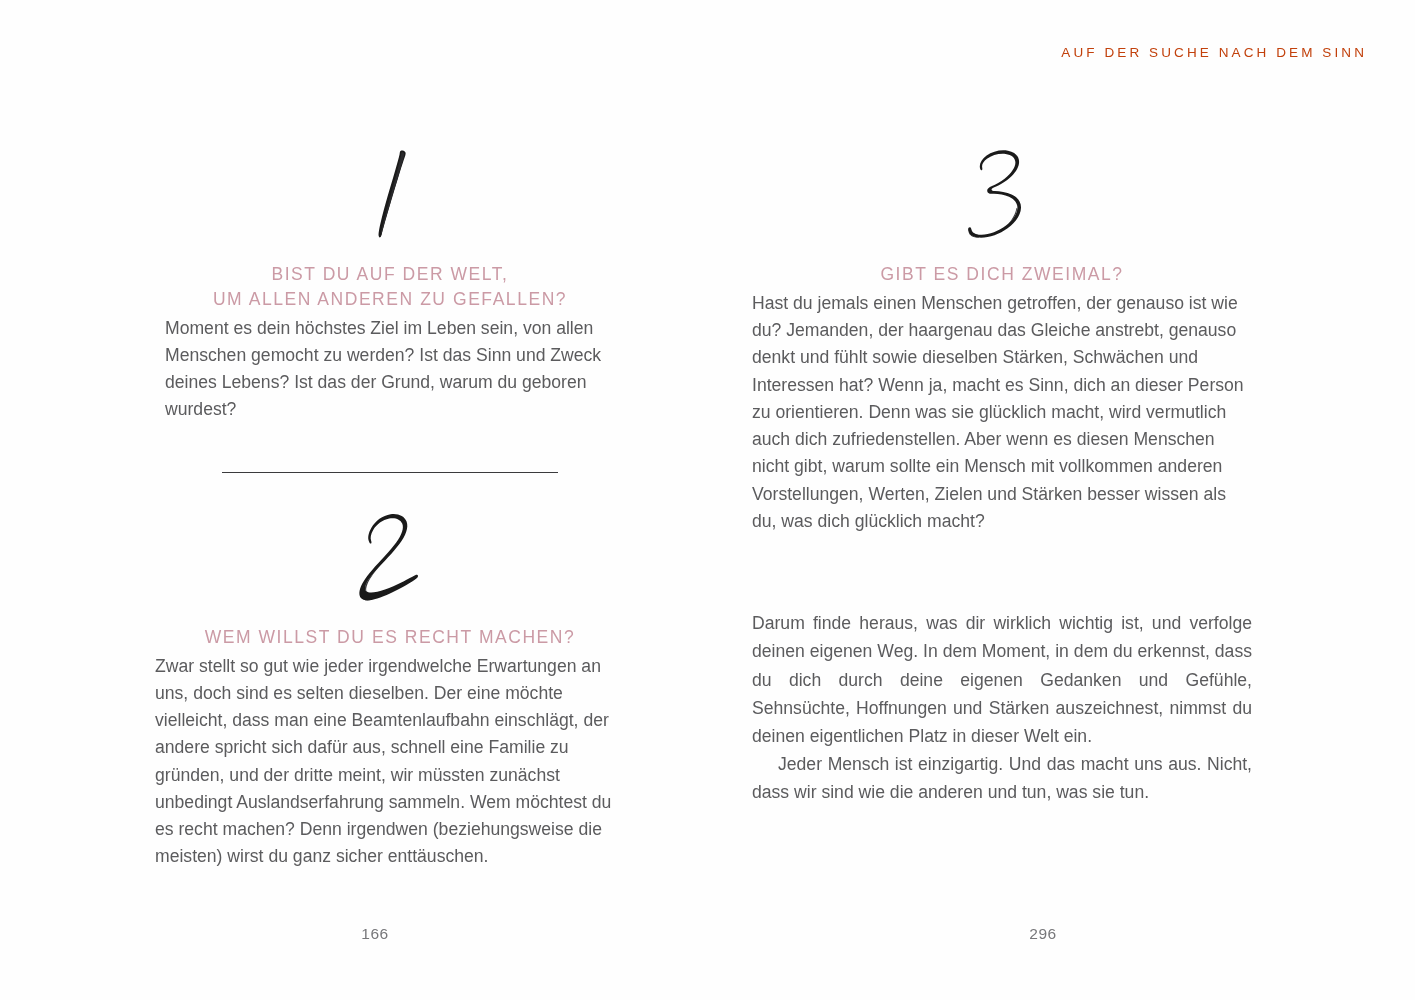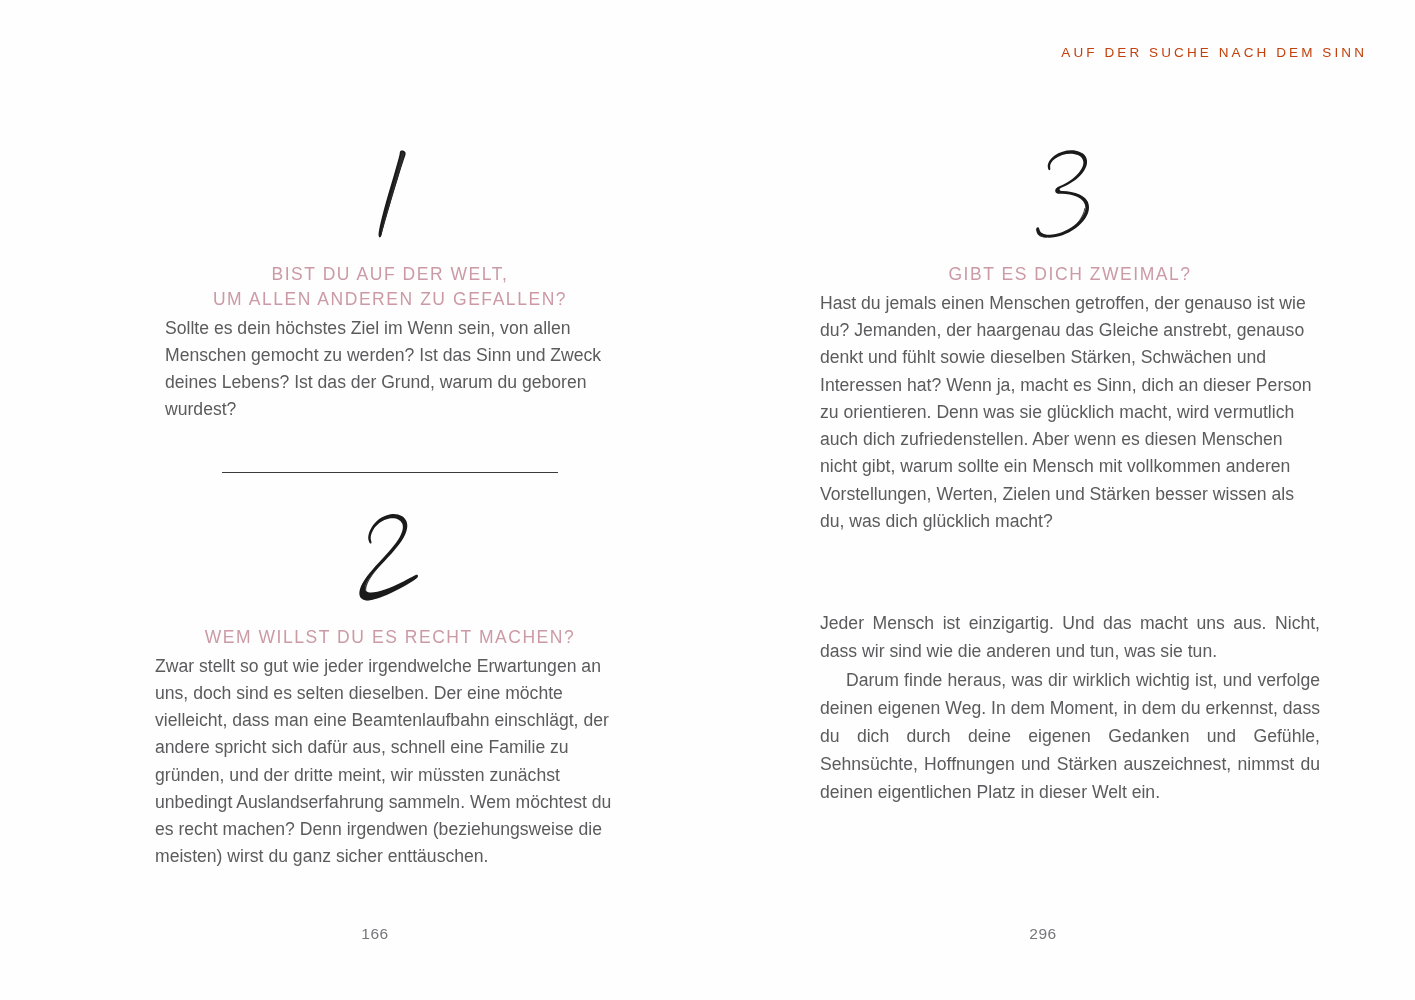--- a/index.html
+++ b/index.html
@@ -41,21 +41,21 @@
     left: 0;
     width: 1415px;
     height: 788px;
   }
   .col {
     position: absolute;
     top: 140px;
     width: 500px;
   }
   .col-left  { left: 140px; }
-  .col-right { left: 820px; }
+  .col-right { left: 752px; }
 
   
   .numeral {
     width: 100%;
     height: 100px;
     display: flex;
     align-items: flex-end;
     justify-content: center;
   }
   .numeral svg { display: block; overflow: visible; }
@@ -140,21 +140,21 @@
                      C20.9 84.0 24.0 71.4 28.2 56.4 C33.6 37.2 39.4 15.4 41.0 7.0
                      C41.3 5.4 41.3 4.4 41.8 4.0 Z" fill="#2a2a2c"></path>
             <path d="M20.0 88.8 C19.4 88.8 19.0 88.2 19.2 87.2 C19.5 85.6 20.2 84.0 20.8 83.6
                      C21.2 83.4 21.4 84.4 21.1 86.0 C20.8 87.6 20.5 88.8 20.0 88.8 Z" fill="#1a1a1a"></path>
           </svg>
         </div>
         <div class="section-heading">
           <span>BIST DU AUF DER WELT,</span><br>
           <span>UM ALLEN ANDEREN ZU GEFALLEN?</span>
         </div>
-        <p class="body-centered" style="max-width:450px;">Sollte es dein höchstes Ziel im Wenn sein, von allen Menschen gemocht zu werden? Ist das Sinn und Zweck deines Lebens? Ist das der Grund, warum du geboren wurdest?</p>
+        <p class="body-centered" style="max-width:450px;">Moment es dein höchstes Ziel im Leben sein, von allen Menschen gemocht zu werden? Ist das Sinn und Zweck deines Lebens? Ist das der Grund, warum du geboren wurdest?</p>
       </div>
 
       <div class="divider"></div>
 
       <div style="margin-top:30px;">
         <div class="numeral">
           <svg width="76" height="92" viewBox="0 0 76 92" aria-hidden="true">
             <path d="M17.0 30.5 C15.4 27.0 16.4 22.0 19.4 16.8 C23.4 9.8 30.6 4.4 38.6 3.2
                      C46.0 2.1 52.6 5.0 54.6 10.6 C56.8 16.8 53.8 24.6 47.6 32.8
                      C41.0 41.6 31.4 51.2 24.0 59.6 C18.4 65.9 14.4 71.2 13.4 75.4
@@ -203,22 +203,22 @@
                      C50.4 59.6 50.6 59.0 51.0 60.6 Z" fill="#3a3a3c"></path>
           </svg>
         </div>
         <div class="section-heading">
           <span>GIBT ES DICH ZWEIMAL?</span>
         </div>
         <p class="body-centered" style="max-width:500px;">Hast du jemals einen Menschen getroffen, der genauso ist wie du? Jemanden, der haargenau das Gleiche anstrebt, genauso denkt und fühlt sowie dieselben Stärken, Schwächen und Interessen hat? Wenn ja, macht es Sinn, dich an dieser Person zu orientieren. Denn was sie glücklich macht, wird vermutlich auch dich zufriedenstellen. Aber wenn es diesen Menschen nicht gibt, warum sollte ein Mensch mit vollkommen anderen Vorstellungen, Werten, Zielen und Stärken besser wissen als du, was dich glücklich macht?</p>
       </div>
 
       <div class="closing">
+        <p>Darum finde heraus, was dir wirklich wichtig ist, und verfolge deinen eigenen Weg. In dem Moment, in dem du erkennst, dass du dich durch deine eigenen Gedanken und Gefühle, Sehnsüchte, Hoffnungen und Stärken auszeichnest, nimmst du deinen eigentlichen Platz in dieser Welt ein.</p>
         <p>Jeder Mensch ist einzigartig. Und das macht uns aus. Nicht, dass wir sind wie die anderen und tun, was sie tun.</p>
-        <p>Darum finde heraus, was dir wirklich wichtig ist, und verfolge deinen eigenen Weg. In dem Moment, in dem du erkennst, dass du dich durch deine eigenen Gedanken und Gefühle, Sehnsüchte, Hoffnungen und Stärken auszeichnest, nimmst du deinen eigentlichen Platz in dieser Welt ein.</p>
       </div>
 
     </div>
   </div>
 
   <div class="folio folio-left">166</div>
   <div class="folio folio-right">296</div>
 
 </div>
 

